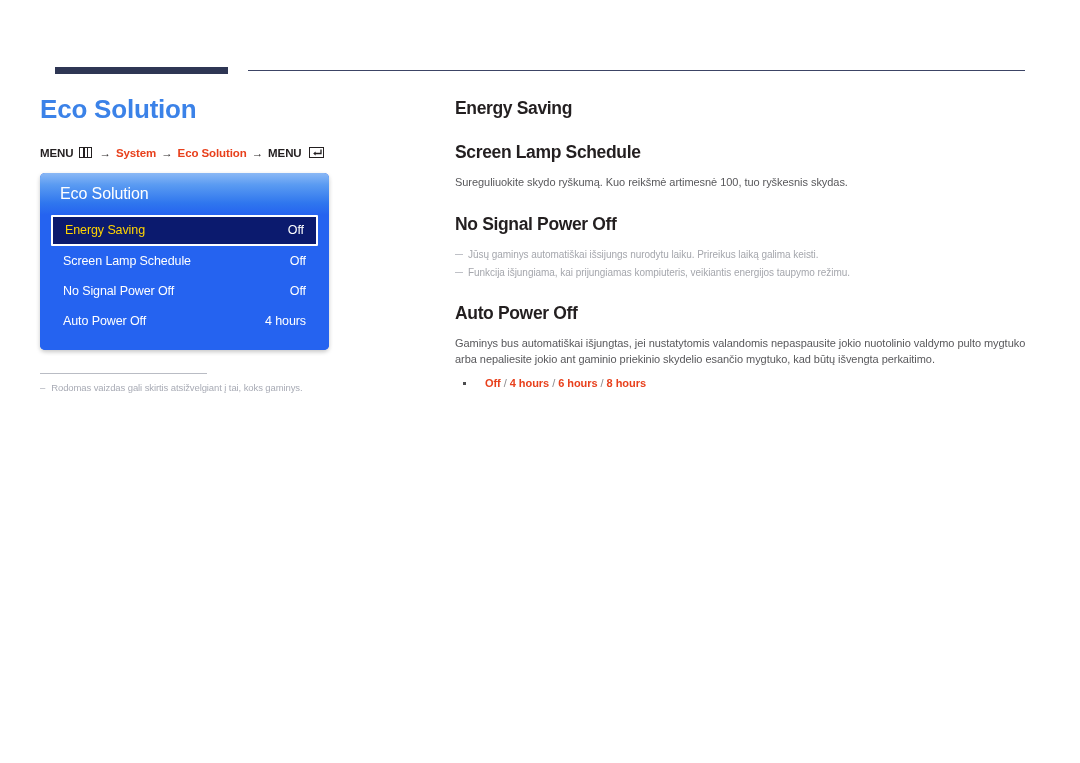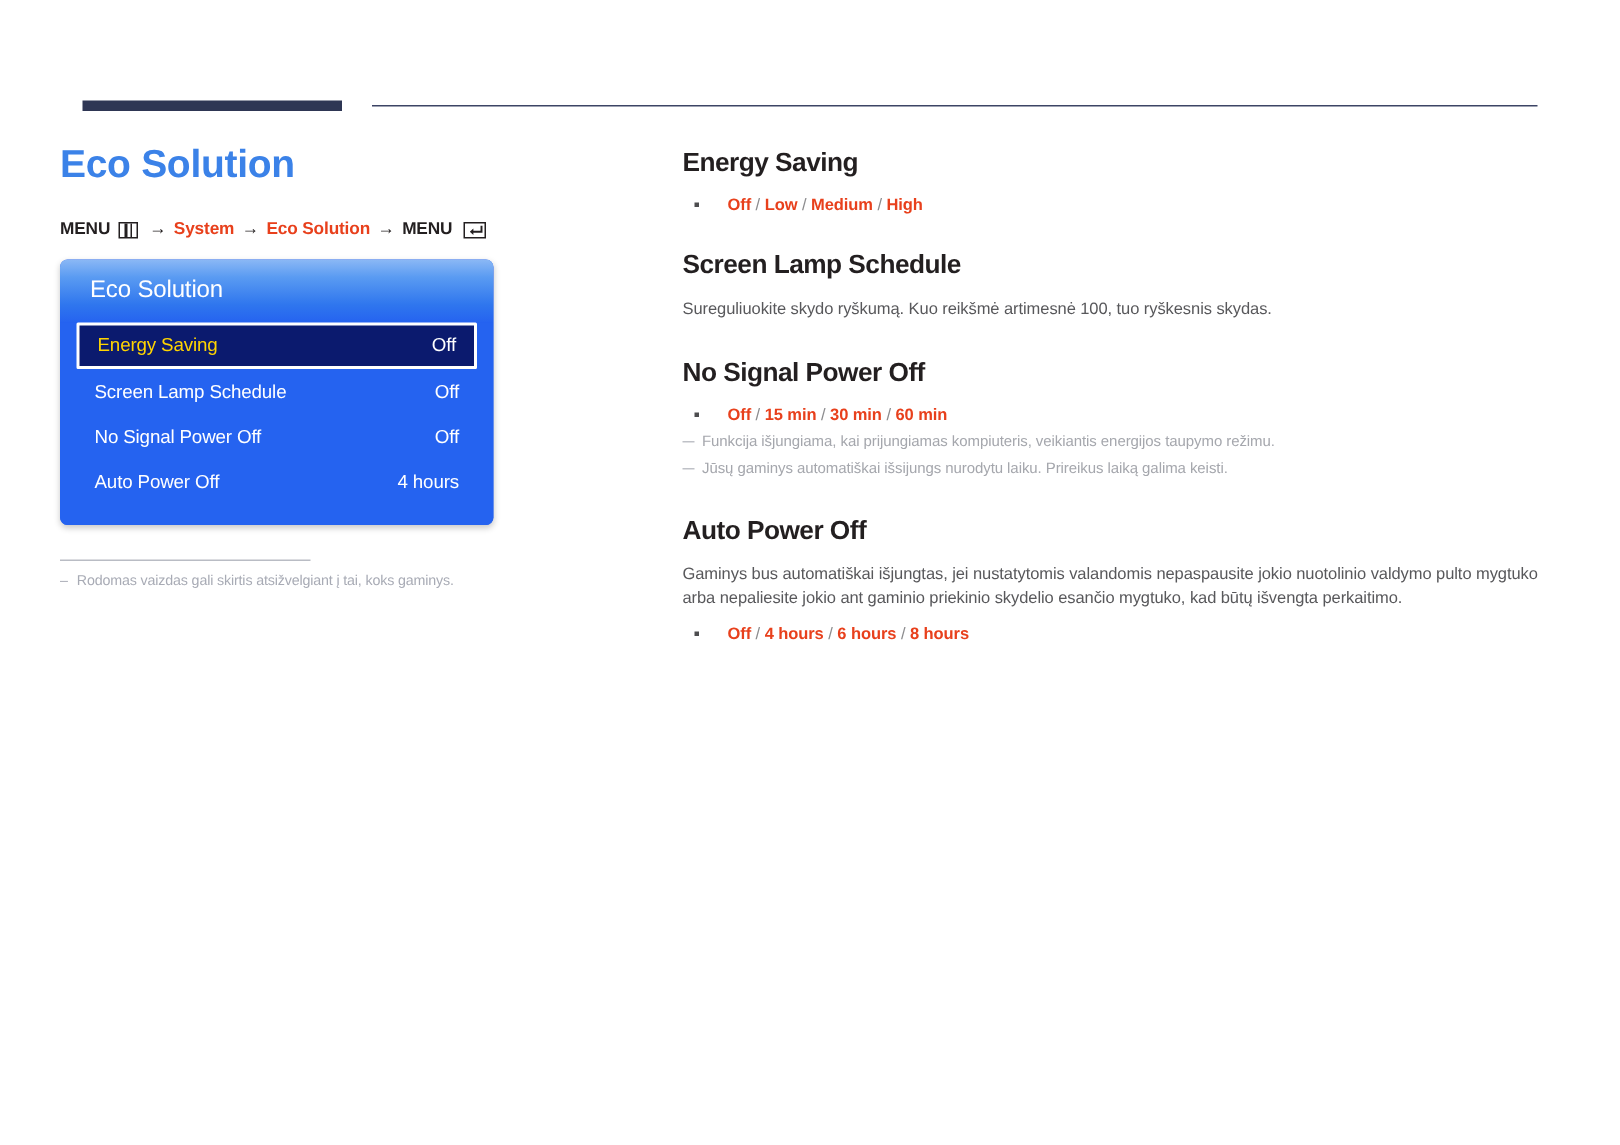--- a/index.html
+++ b/index.html
@@ -57,21 +57,21 @@
     letter-spacing: -0.2px;
     margin: 0 0 22px 0;
     line-height: 1.15;
   }
   .menu-path {
     font-size: 11.5px;
     font-weight: bold;
     color: #231f20;
     letter-spacing: -0.1px;
     display: flex;
-    align-items: flex-end;
+    align-items: center;
     gap: 4px;
     white-space: nowrap;
     margin-bottom: 14px;
   }
   .menu-path .red { color: #e8401c; }
   .menu-path .arrow { color: #231f20; font-weight: normal; padding: 0 1px; }
   .icon-menu {
     display: inline-block;
     width: 13px;
     height: 11px;
@@ -295,44 +295,36 @@
       <span>Rodomas vaizdas gali skirtis atsižvelgiant į tai, koks gaminys.</span>
     </div>
   </div>
 
 </div>
 
 <div class="right-col">
 
   <div class="sec-block">
     <h2 class="sec-title">Energy Saving</h2>
-    <div class="opt-row">
-      <span class="opt-bullet"></span>
-      <span class="opt-text"><b>Off</b> / <b>Low</b> / <b>Medium</b> / <b>High</b></span>
-    </div>
   </div>
 
   <div class="sec-block">
     <h2 class="sec-title">Screen Lamp Schedule</h2>
     <p class="sec-desc">Sureguliuokite skydo ryškumą. Kuo reikšmė artimesnė 100, tuo ryškesnis skydas.</p>
   </div>
 
   <div class="sec-block">
     <h2 class="sec-title">No Signal Power Off</h2>
-    <div class="opt-row">
-      <span class="opt-bullet"></span>
-      <span class="opt-text"><b>Off</b> / <b>15 min</b> / <b>30 min</b> / <b>60 min</b></span>
+    <div class="note-line">
+      <span class="ndash"></span>
+      <span>Jūsų gaminys automatiškai išsijungs nurodytu laiku. Prireikus laiką galima keisti.</span>
     </div>
     <div class="note-line">
       <span class="ndash"></span>
       <span>Funkcija išjungiama, kai prijungiamas kompiuteris, veikiantis energijos taupymo režimu.</span>
-    </div>
-    <div class="note-line">
-      <span class="ndash"></span>
-      <span>Jūsų gaminys automatiškai išsijungs nurodytu laiku. Prireikus laiką galima keisti.</span>
     </div>
   </div>
 
   <div class="sec-block last">
     <h2 class="sec-title">Auto Power Off</h2>
     <p class="sec-desc">Gaminys bus automatiškai išjungtas, jei nustatytomis valandomis nepaspausite jokio nuotolinio valdymo pulto mygtuko arba nepaliesite jokio ant gaminio priekinio skydelio esančio mygtuko, kad būtų išvengta perkaitimo.</p>
     <div class="opt-row">
       <span class="opt-bullet"></span>
       <span class="opt-text"><b>Off</b> / <b>4 hours</b> / <b>6 hours</b> / <b>8 hours</b></span>
     </div>

